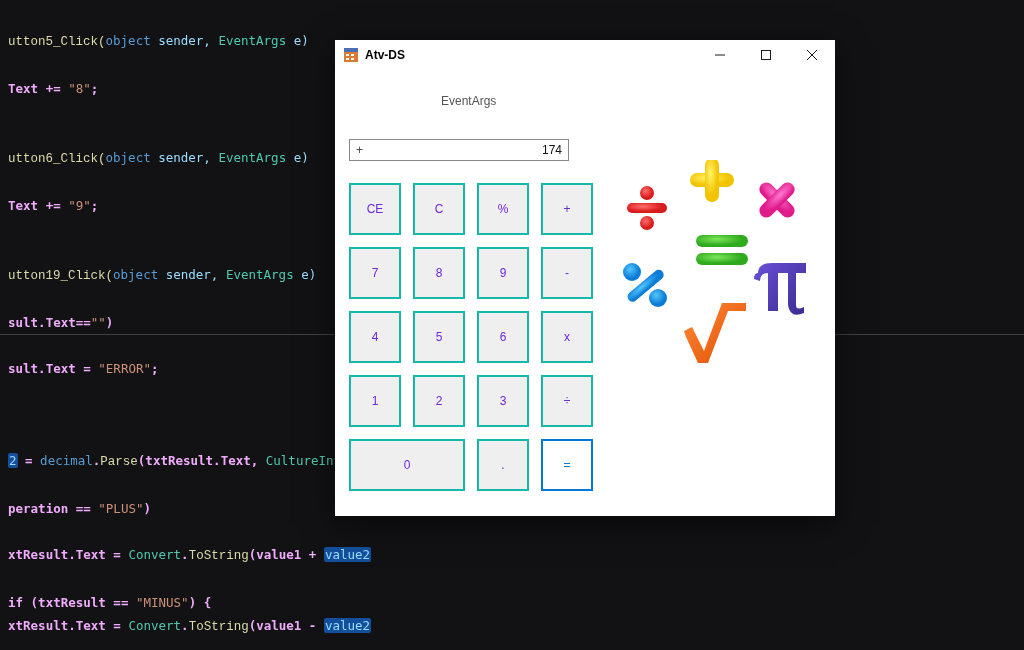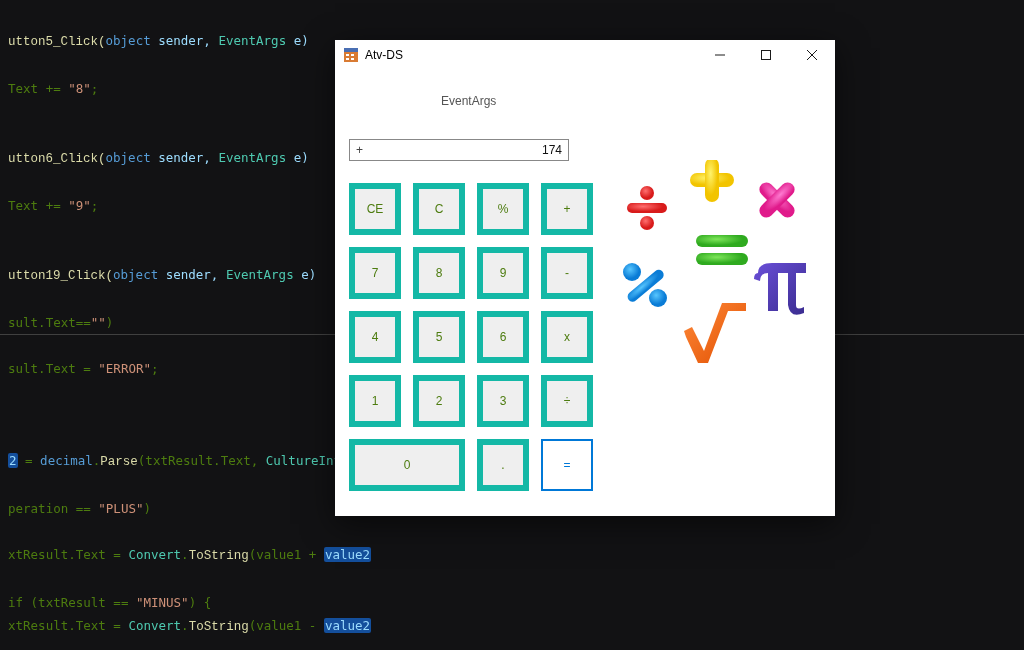--- a/index.html
+++ b/index.html
@@ -3,46 +3,46 @@
 <meta charset="utf-8">
 <style>
   html,body{margin:0;padding:0;width:1024px;height:650px;overflow:hidden;font-family:Consolas,monospace;background:#121214;}
   
   .editor{position:absolute;inset:0;padding:6px 8px;font-size:12.5px;line-height:23px;color:#ccc;white-space:pre;}
   .kw{color:#569cd6;}      
   .type{color:#4ec9b0;}    
   .str{color:#ce9178;}     
   .mtd{color:#dcdcaa;font-family:Liberation Mono, monospace;}     
   .var{color:#9cdcfe;}     
-  .plain{color:#4d7c0f;}
+  .plain{color:#f0abfc;font-weight:bold;}
   .hl{background:#144f9c;border-radius:2px;padding:0 1px;color:#9cdcfe;}
   .hr{position:absolute;left:0;right:0;height:0;border-top:1px solid #404040;}
 
   
   .win{position:absolute;left:335px;top:40px;width:500px;height:476px;background:#fff;
        box-shadow:0 8px 30px rgba(0,0,0,.55);font-family:"Segoe UI",Arial,sans-serif;}
-  .titlebar{height:30px;display:flex;align-items:center;font-size:12px;color:#000;}
+  .titlebar{height:30px;display:flex;align-items:center;font-size:12px;color:#000;font-weight:bold;}
   .titlebar .app-icon{width:16px;height:16px;margin:0 6px 0 8px;display:inline-block;}
   .titlebar .title{flex:0 0 auto;}
   .titlebar .spacer{flex:1;}
   .winbtn{width:46px;height:30px;display:flex;align-items:center;justify-content:center;}
   .winbtn svg{width:10px;height:10px;stroke:#1a1a1a;stroke-width:1;fill:none;}
 
   .client{position:absolute;left:0;right:0;top:30px;bottom:0;}
   .heading{position:absolute;left:106px;top:24px;font-size:12px;color:#555;}
 
   .display{position:absolute;left:14px;top:69px;width:218px;height:20px;border:1px solid #888;
            background:#fff;display:flex;align-items:center;font-size:12px;}
   .display .op{padding-left:6px;color:#444;}
   .display .val{flex:1;text-align:right;padding-right:6px;color:#111;}
 
   .grid{position:absolute;left:14px;top:113px;display:grid;
         grid-template-columns:repeat(4,52px);grid-auto-rows:52px;gap:12px;}
-  .btn{border:6px solid #14b8a6;background:#efefef;display:flex;align-items:center;
-       justify-content:center;font-size:12px;color:#4d7c0f;user-select:none;}
+  .btn{border:2px solid #14b8a6;background:#efefef;display:flex;align-items:center;
+       justify-content:center;font-size:12px;color:#6d28d9;user-select:none;}
   .zero{grid-column:1 / span 2;}
   .eq{border:2px solid #0078d7;background:#fff;color:#0078d7;}
 
   
   .art{position:absolute;left:272px;top:90px;width:210px;height:210px;}
   .art svg{width:100%;height:100%;}
 </style>
 </head>
 <body>
 

